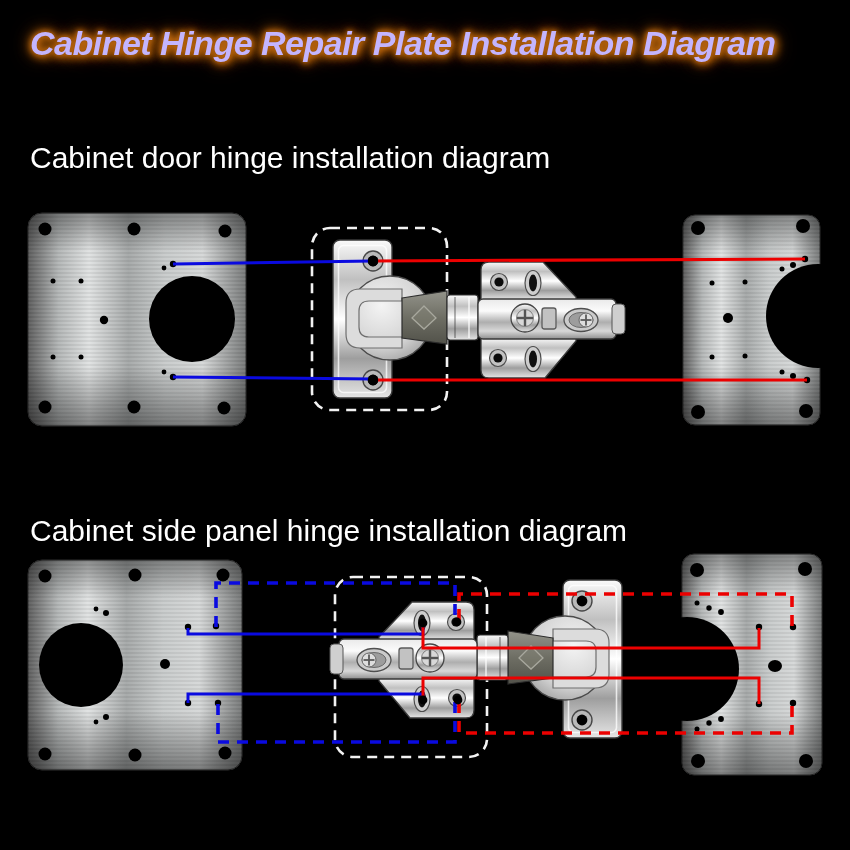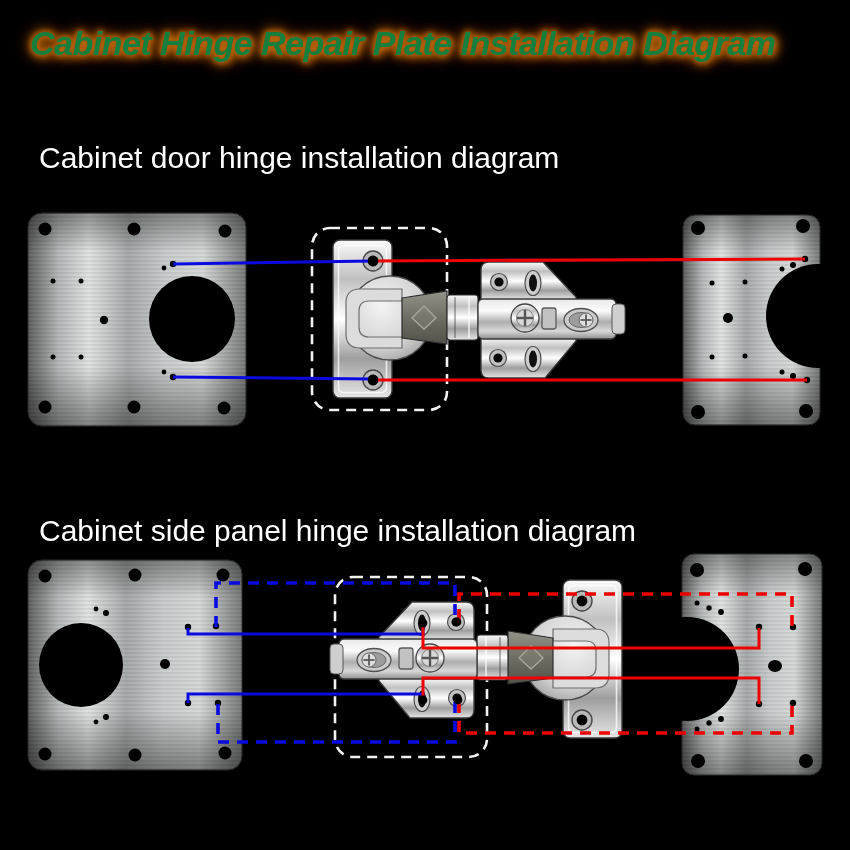--- a/index.html
+++ b/index.html
@@ -3,29 +3,28 @@
 <meta charset="utf-8">
 <style>
   html,body{margin:0;padding:0;}
   body{
     width:850px;height:850px;position:relative;overflow:hidden;
     background:#000;
     font-family:"Liberation Sans","DejaVu Sans",sans-serif;
   }
   .page-title{
     position:absolute;left:30px;top:24px;width:760px;
-    color:#15803d;font-size:34px;font-weight:bold;font-style:italic;
+    color:#c4b5fd;font-size:34px;font-weight:bold;font-style:italic;
     letter-spacing:-0.5px;white-space:nowrap;
     text-shadow:0 0 2px #8a4a08,0 0 5px #c06a10,0 0 9px #d07518,
                 0 0 14px #b35e08,0 0 20px #a05406,2px 2px 10px #a85a08;
   }
   .section-heading{
     position:absolute;left:30px;color:#fff;font-size:30px;font-weight:400;
     white-space:nowrap;
-    margin-left:9px;
   }
   #heading-door{top:141px;}
   #heading-side{top:514px;}
   svg{position:absolute;left:0;top:0;}
 </style>
 </head>
 <body>
 
 <svg width="850" height="850" viewBox="0 0 850 850">
   <defs>

